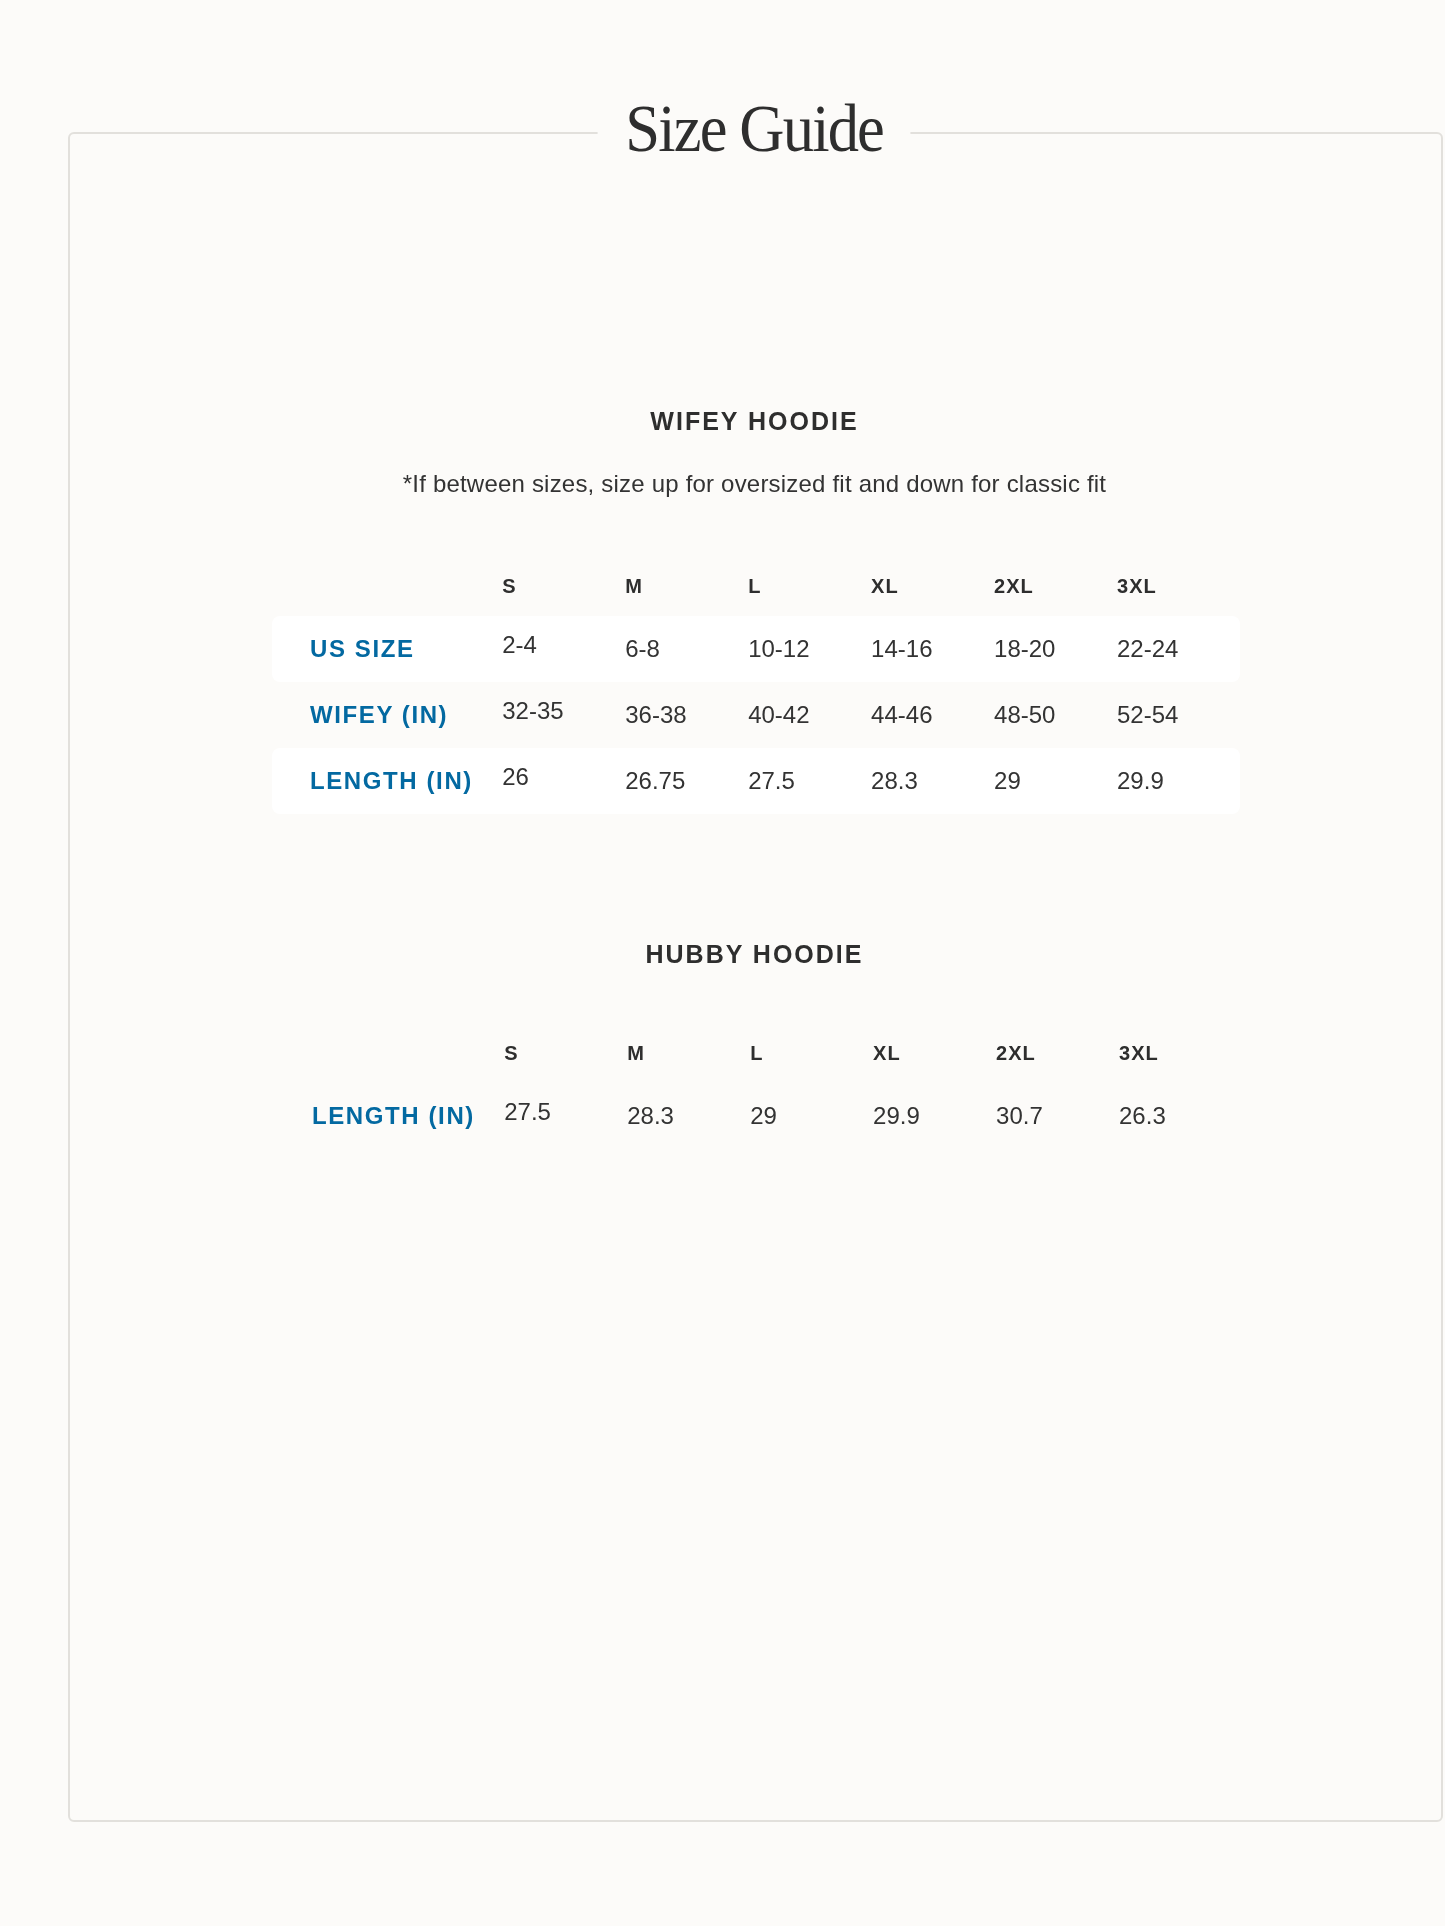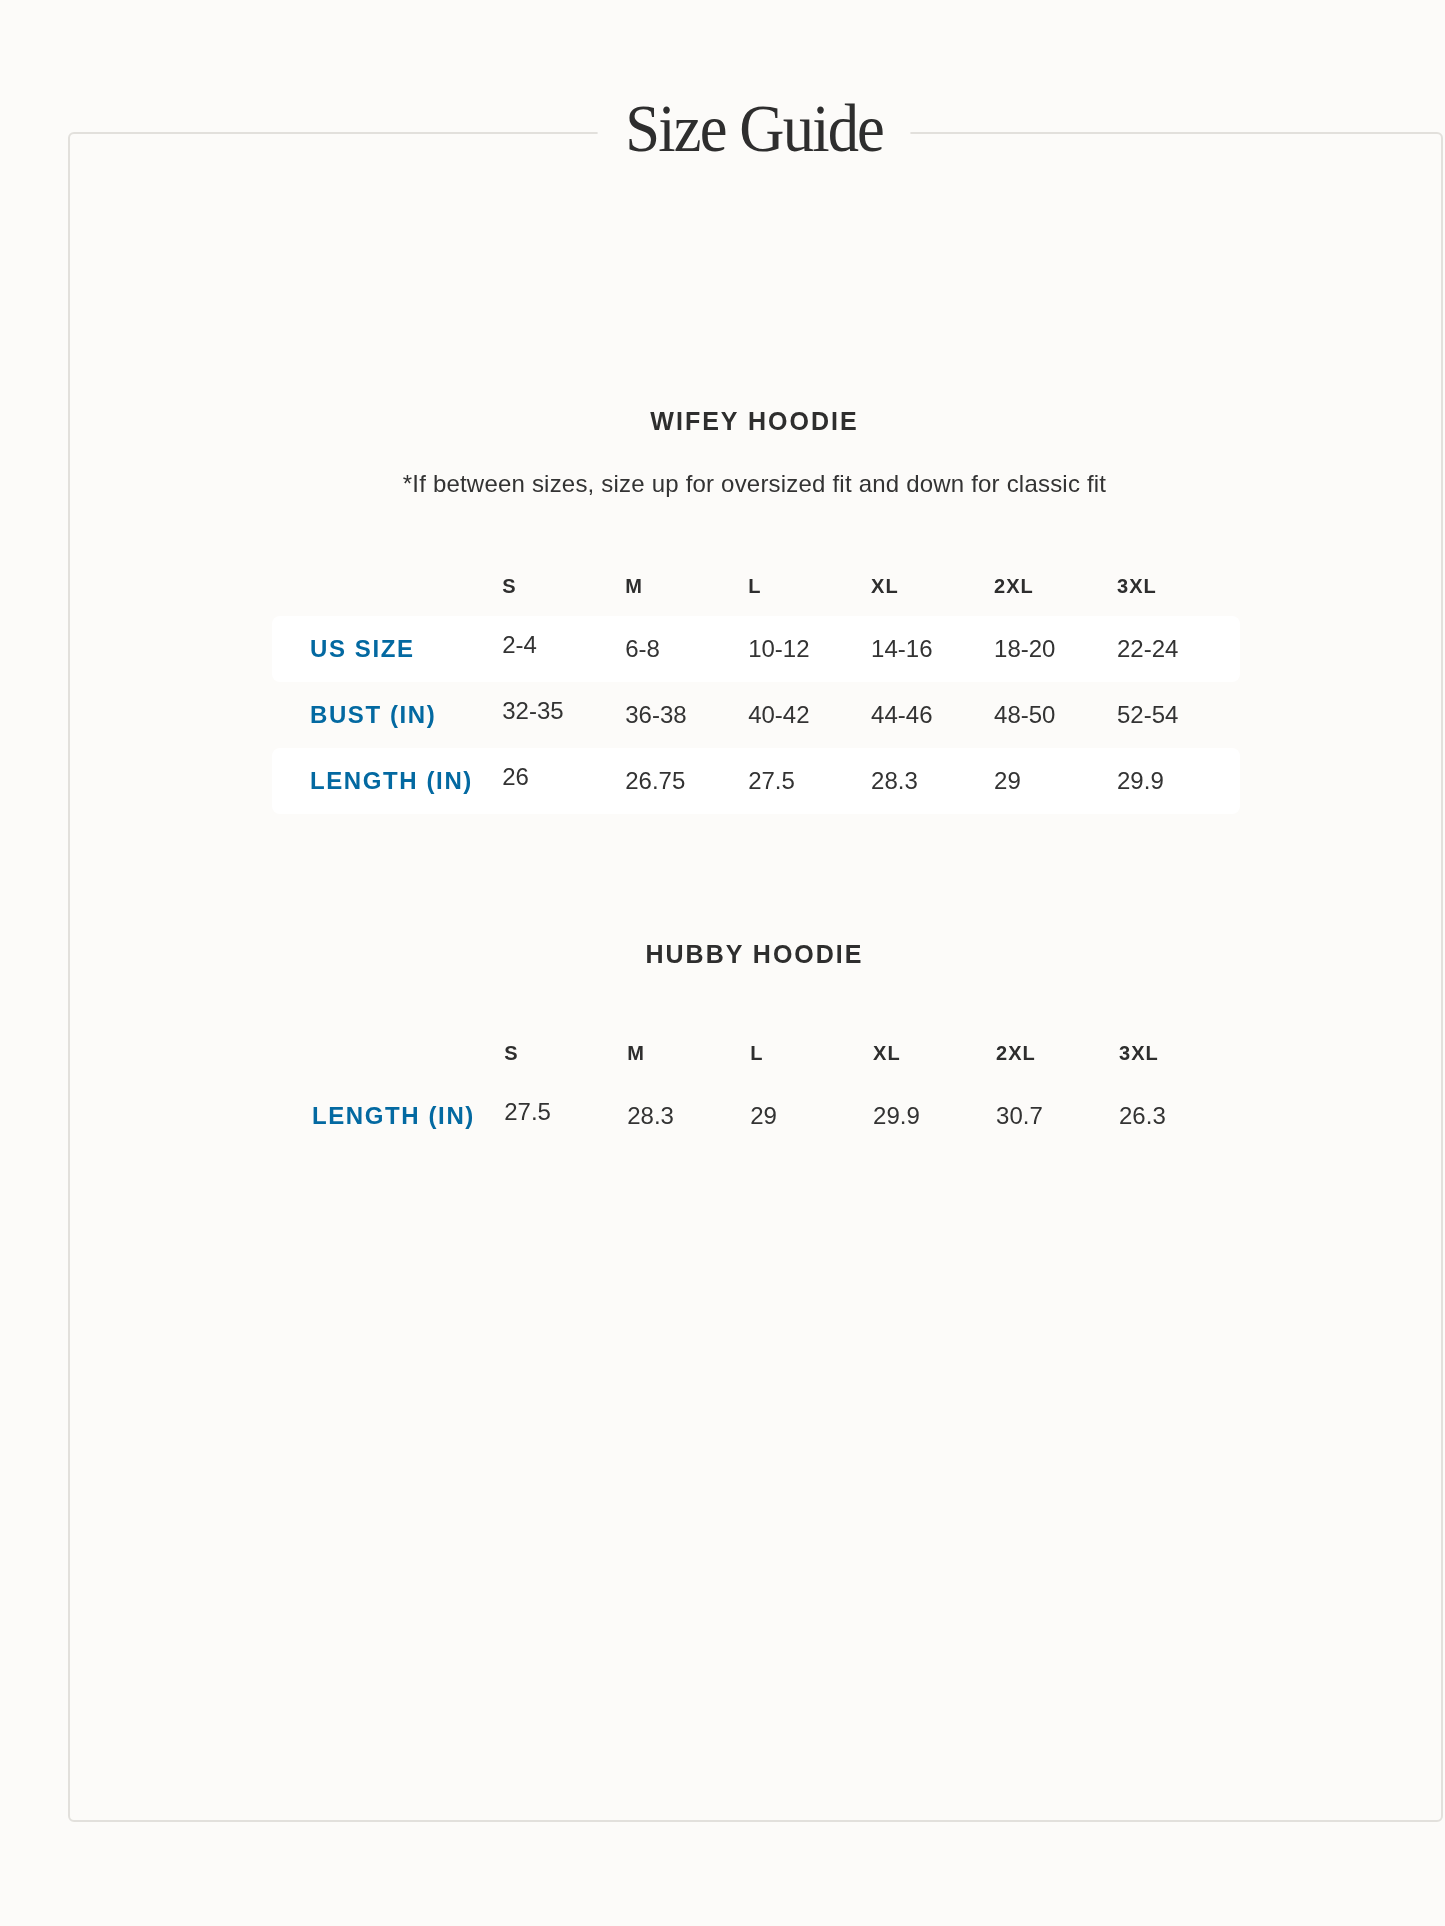--- a/index.html
+++ b/index.html
@@ -110,21 +110,21 @@
     <div class="size-row shaded">
       <div class="row-label">US SIZE</div>
       <div class="cell first">2-4</div>
       <div class="cell">6-8</div>
       <div class="cell">10-12</div>
       <div class="cell">14-16</div>
       <div class="cell">18-20</div>
       <div class="cell">22-24</div>
     </div>
     <div class="size-row">
-      <div class="row-label">BUST (IN)</div>
+      <div class="row-label">WIFEY (IN)</div>
       <div class="cell first">32-35</div>
       <div class="cell">36-38</div>
       <div class="cell">40-42</div>
       <div class="cell">44-46</div>
       <div class="cell">48-50</div>
       <div class="cell">52-54</div>
     </div>
     <div class="size-row shaded">
       <div class="row-label">LENGTH (IN)</div>
       <div class="cell first">26</div>

